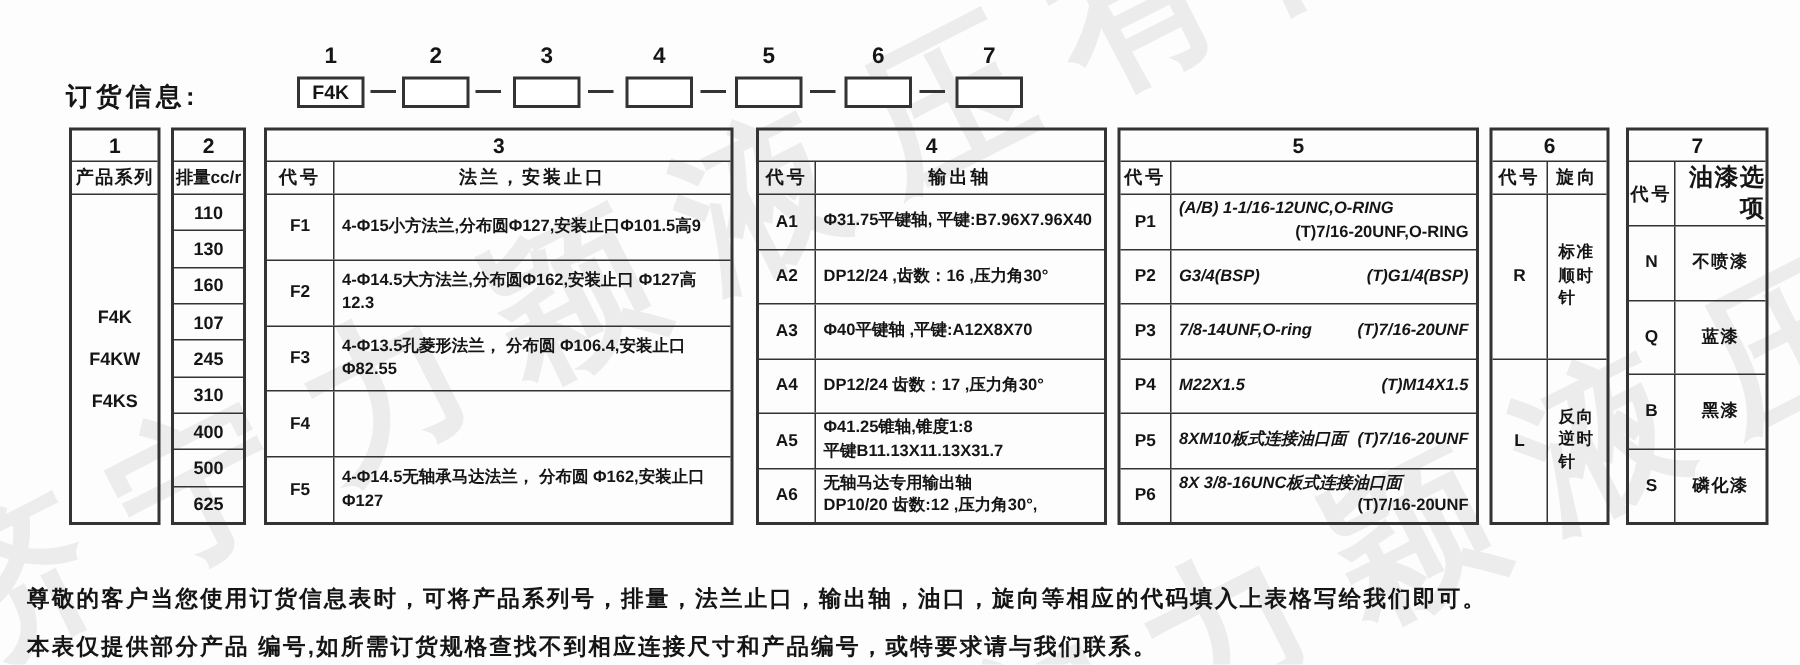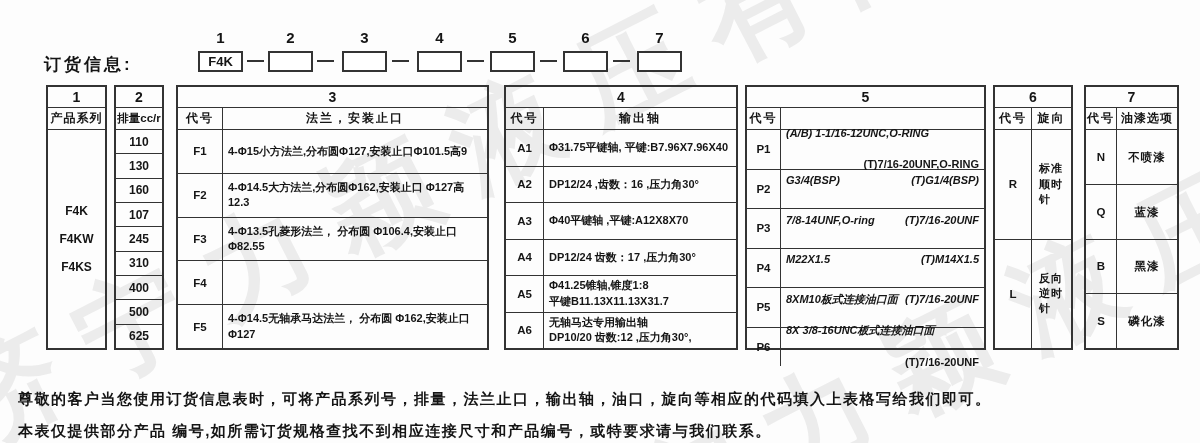--- a/index.html
+++ b/index.html
@@ -82,21 +82,21 @@
   }
   .sub-code {
     border-right: 1.5px solid #333;
     display: flex; align-items: center; justify-content: center; letter-spacing: 2px;
   }
   .sub-title {
     flex: 1; display: flex; align-items: center; justify-content: center; letter-spacing: 2px;
   }
   .g5 .sub-title { letter-spacing: 0; font-size: 11.5px; }
   .g2 .sub-one   { letter-spacing: 0; font-size: 11.5px; }
-  .g7 .sub-title { letter-spacing: 1px; font-size: 12px; text-align: right; }
+  .g7 .sub-title { letter-spacing: 1px; font-size: 16px; text-align: right; }
 
   .tg-body { flex: 1 1 auto; display: flex; flex-direction: column; }
 
   .trow { flex: 1; display: flex; border-bottom: 1px solid #333; min-height: 0; }
   .trow:last-child { border-bottom: none; }
   .code {
     border-right: 1.5px solid #333;
     display: flex; align-items: center; justify-content: center;
     font-weight: bold; font-size: 11.5px; flex: 0 0 auto;
   }
@@ -105,21 +105,21 @@
   .g5 .code, .g5 .sub-code { width: 34px; }
   .g6 .code, .g6 .sub-code { width: 37px; }
   .g7 .code, .g7 .sub-code { width: 31px; }
 
   .desc {
     flex: 1; display: flex; flex-direction: column; justify-content: center;
     padding: 1px 5px; font-weight: bold; font-size: 11px; line-height: 1.4;
     min-width: 0;
   }
   .pline { display: flex; justify-content: space-between; font-style: italic; }
-  .line-right { text-align: right; margin-top: 16px; }
+  .line-right { text-align: right; }
 
   .series-body {
     flex: 1; display: flex; flex-direction: column;
     align-items: center; justify-content: center; gap: 14px;
     font-weight: bold; font-size: 12px;
   }
   .vrow {
     flex: 1; display: flex; align-items: center; justify-content: center;
     border-bottom: 1px solid #333; font-weight: bold; font-size: 12px;
   }

